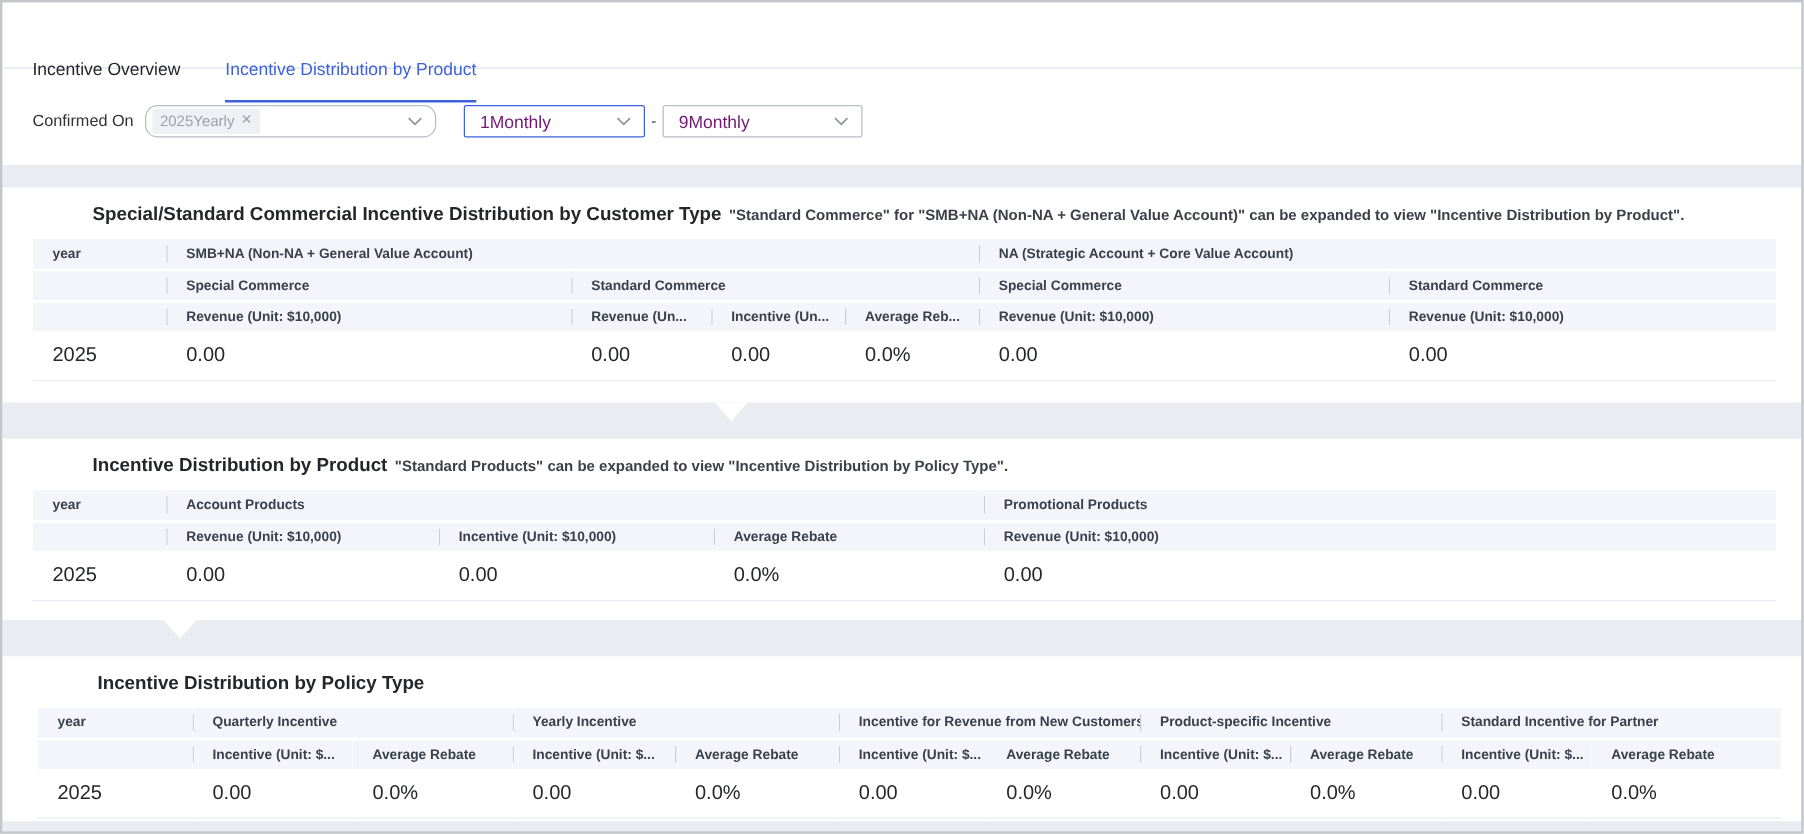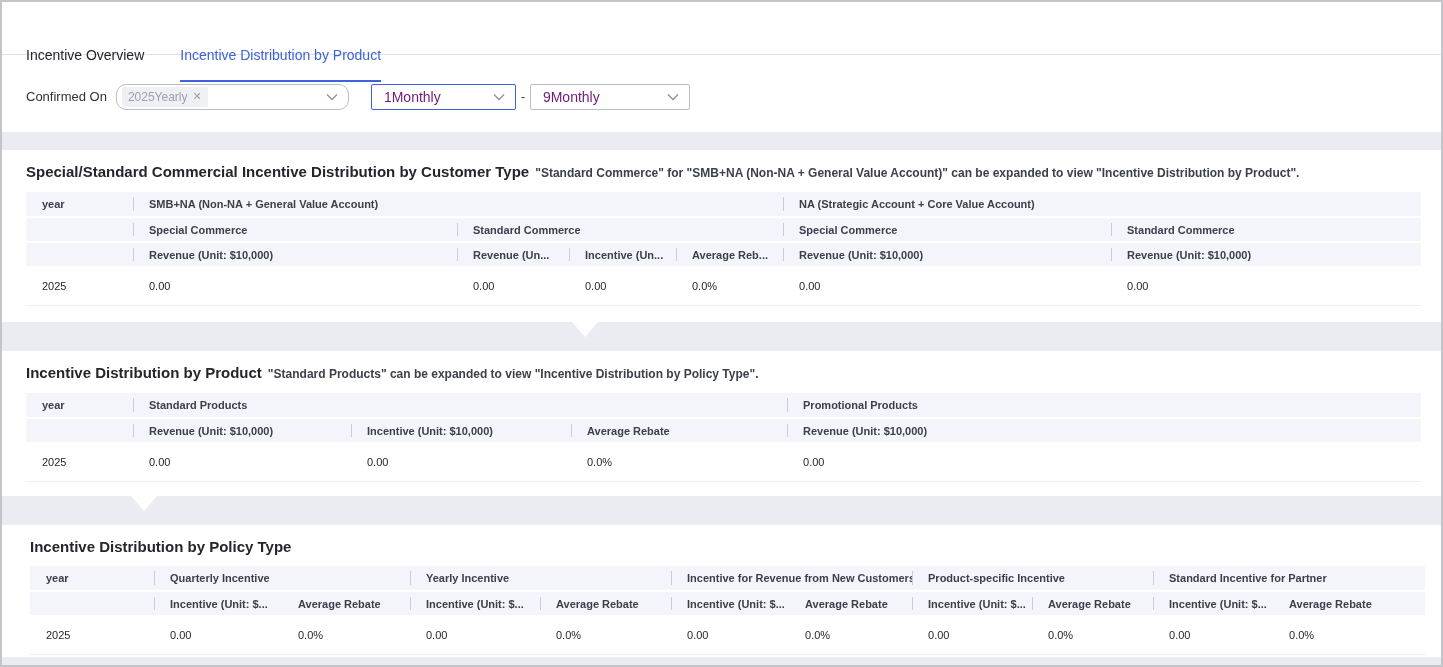--- a/index.html
+++ b/index.html
@@ -35,33 +35,33 @@
   .band.h18{height:18px;}
   .band.h29{height:29px;}
   .band.h8{height:8px;}
   .notch{position:absolute;top:0;width:0;height:0;
          border-left:13px solid transparent;border-right:13px solid transparent;border-top:15px solid #fff;}
   
   .card{background:#fff;padding:0 24px;box-sizing:border-box;flex:0 0 auto;overflow:hidden;}
   .card.c1{height:172px;}
   .card.c2{height:145px;}
   .card.c3{height:132px;padding-left:28px;}
-  .card-title-row{padding:12px 0 9px;line-height:20px;}
+  .card-title-row{padding:12px 0 9px;line-height:20px;margin-left:48px;}
   .card-title{font-size:15px;font-weight:700;color:#24262b;}
   .card-note{font-size:12px;font-weight:700;color:#3c4049;margin-left:6px;}
   
   table.grid{border-collapse:collapse;table-layout:fixed;width:1395px;}
   table.grid th{
     position:relative;background:#f3f5fa;height:25px;box-sizing:border-box;
     font-size:11px;font-weight:700;color:#3a3f4a;text-align:left;
     padding:0 8px 0 16px;border-bottom:2px solid #fff;white-space:nowrap;overflow:hidden;
   }
   table.grid th.bar::before{content:"";position:absolute;left:0;top:5px;bottom:5px;width:1px;background:#c9cdd8;}
   table.grid td{
-    height:38px;box-sizing:border-box;font-size:11px;color:#24262b;
+    height:38px;box-sizing:border-box;font-size:16px;color:#24262b;
     padding:0 8px 0 16px;border-bottom:1px solid #e9ecf2;white-space:nowrap;overflow:hidden;background:#fff;
   }
 </style>
 </head>
 <body>
 
 <div class="viewport">
 
   <div class="topbar">
     <div class="tabs">
@@ -170,21 +170,21 @@
         <colgroup>
           <col style="width: 107px;">
           <col style="width: 218px;">
           <col style="width: 220px;">
           <col style="width: 216px;">
           <col style="width: 634px;">
         </colgroup>
         <thead>
           <tr>
             <th colspan="1">year</th>
-            <th colspan="3" class="bar">Standard Products</th>
+            <th colspan="3" class="bar">Account Products</th>
             <th colspan="1" class="bar">Promotional Products</th>
           </tr>
           <tr>
             <th colspan="1"></th>
             <th colspan="1" class="bar">Revenue (Unit: $10,000)</th>
             <th colspan="1" class="bar">Incentive (Unit: $10,000)</th>
             <th colspan="1" class="bar">Average Rebate</th>
             <th colspan="1" class="bar">Revenue (Unit: $10,000)</th>
           </tr>
         </thead>

